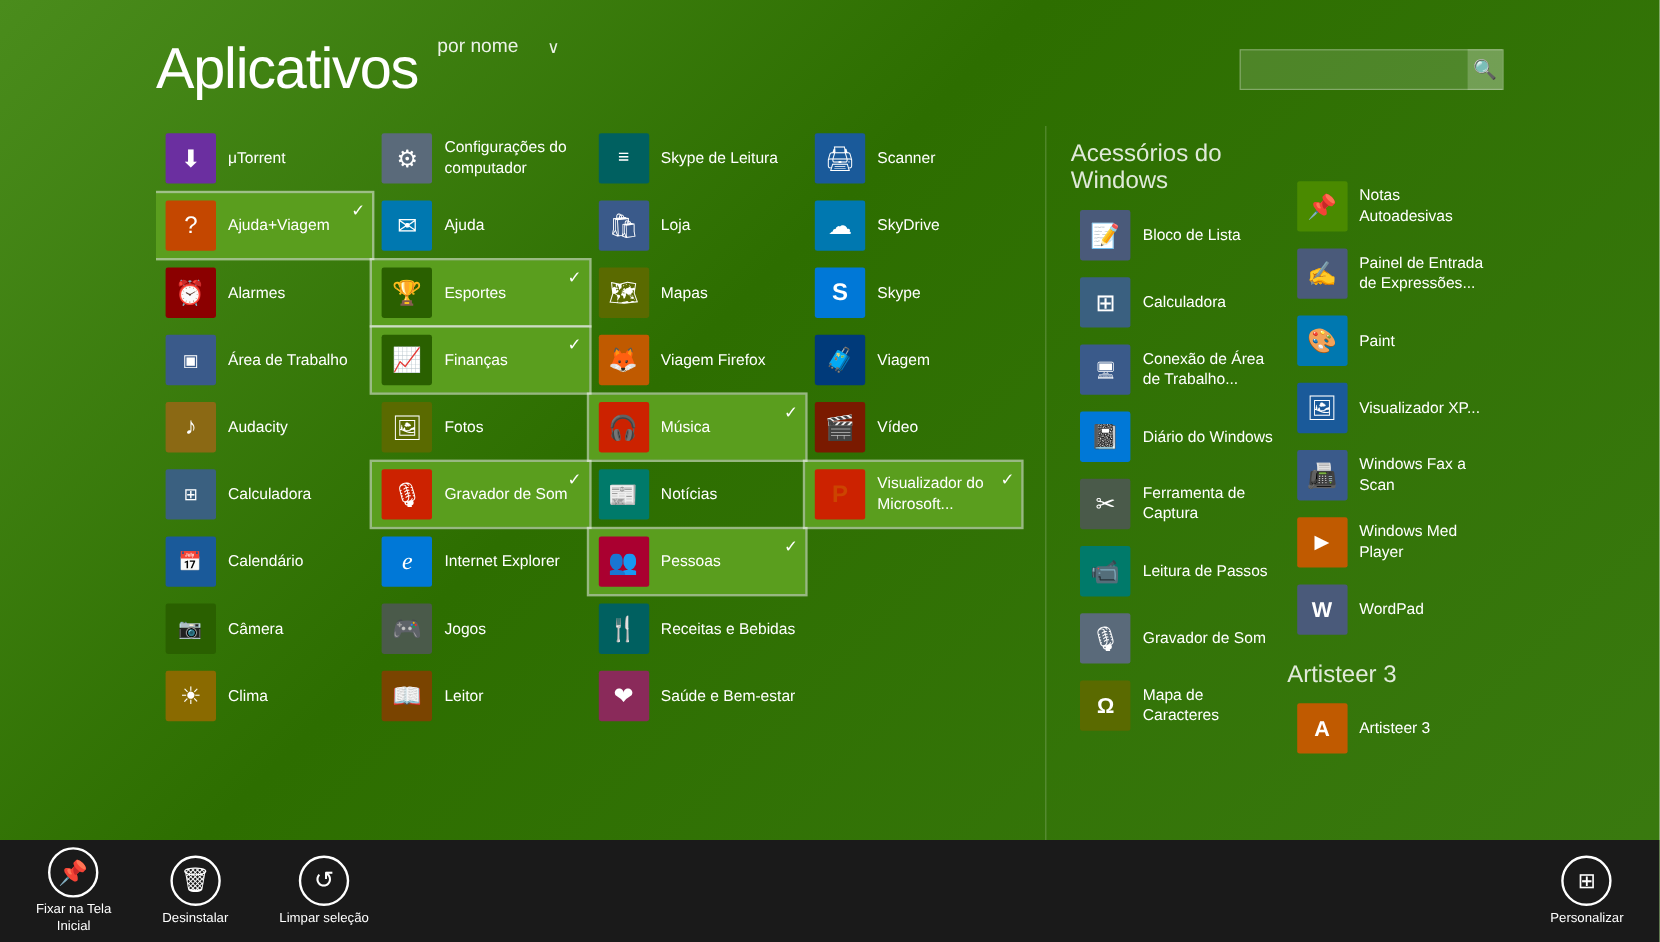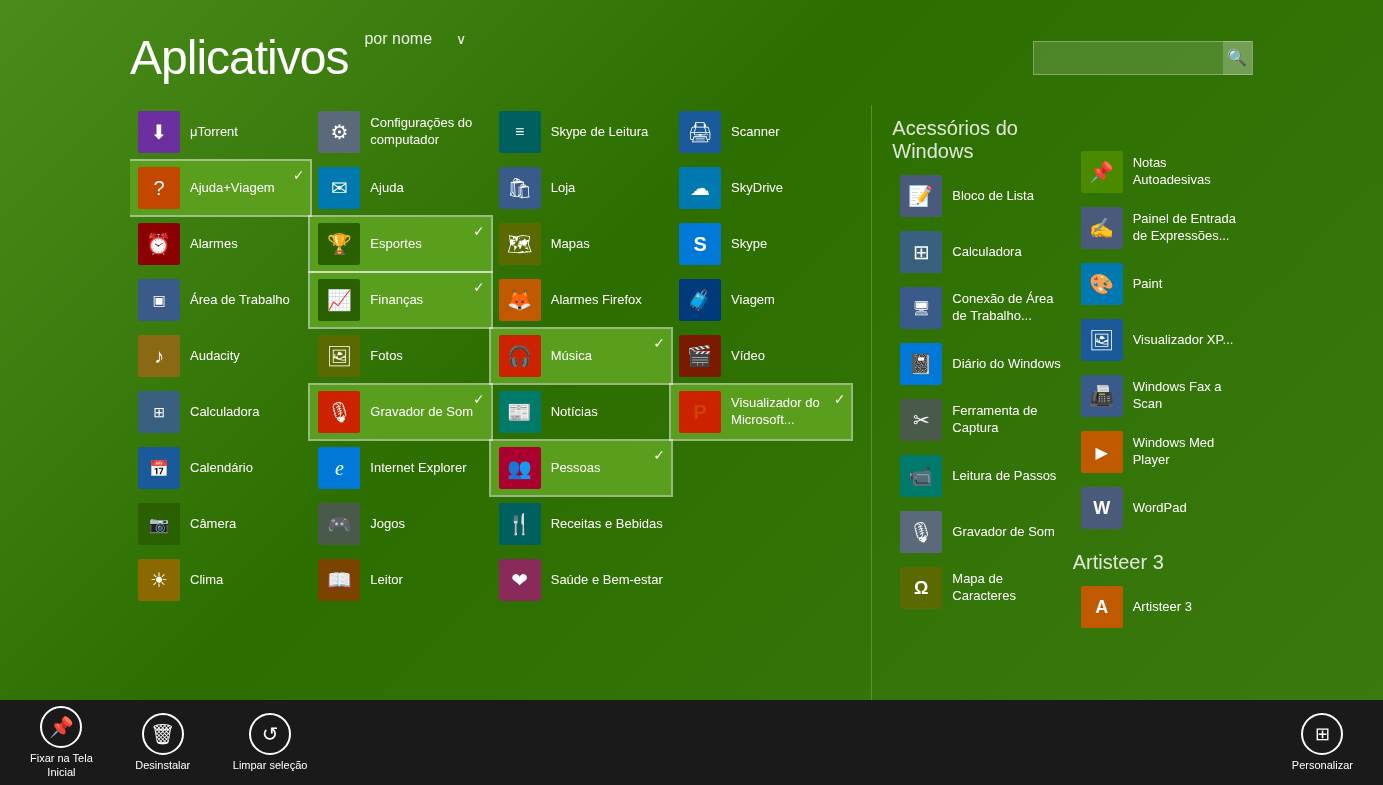--- a/index.html
+++ b/index.html
@@ -332,21 +332,21 @@
       <div class="app-item">
         <div class="app-icon icon-blue-gray">🛍</div>
         <span class="app-name">Loja</span>
       </div>
       <div class="app-item">
         <div class="app-icon icon-olive">🗺</div>
         <span class="app-name">Mapas</span>
       </div>
       <div class="app-item">
         <div class="app-icon icon-orange">🦊</div>
-        <span class="app-name">Alarmes Firefox</span>
+        <span class="app-name">Viagem Firefox</span>
       </div>
       <div class="app-item selected">
         <div class="app-icon icon-red">🎧</div>
         <span class="app-name">Música</span>
         <span class="check-mark">✓</span>
       </div>
       <div class="app-item">
         <div class="app-icon icon-teal2">📰</div>
         <span class="app-name">Notícias</span>
       </div>

